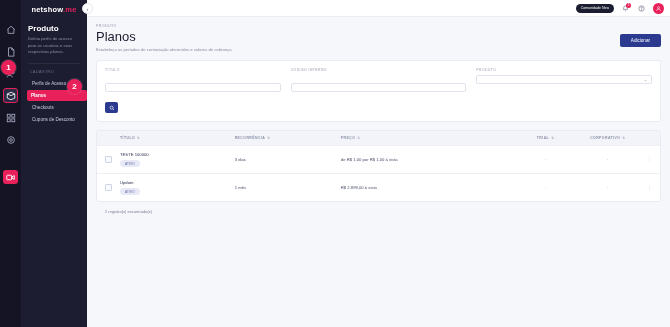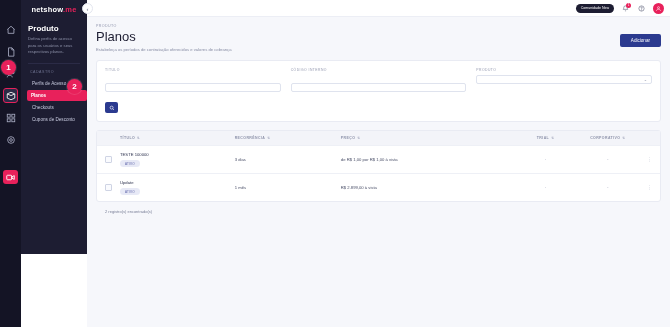--- a/index.html
+++ b/index.html
@@ -39,21 +39,21 @@
     margin-top: 16px;
     background: #e8215b;
     border-radius: 3px;
     color: #ffffff;
     width: 15px; height: 14px;
   }
   .rail-icon.brand svg { width: 9px; height: 9px; }
 
   
   .panel {
-    width: 66px; height: 254px;
+    width: 66px; height: 327px;
     background: #1d1d32;
     flex: 0 0 66px;
     position: relative;
     z-index: 4;
   }
   .brand-bar {
     height: 18px;
     display: flex; align-items: center; justify-content: center;
     position: relative;
   }

